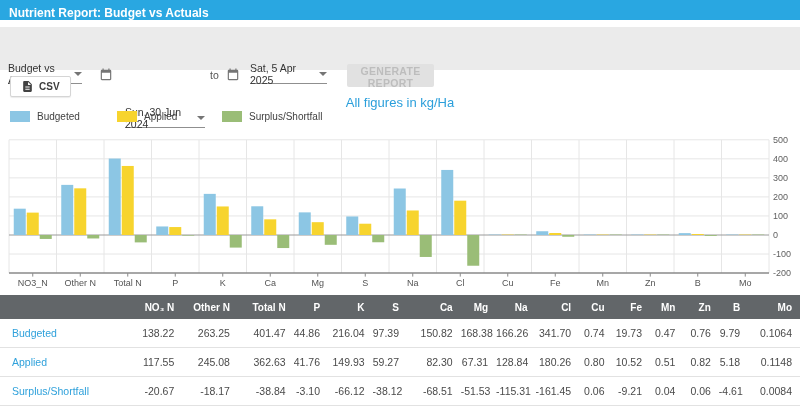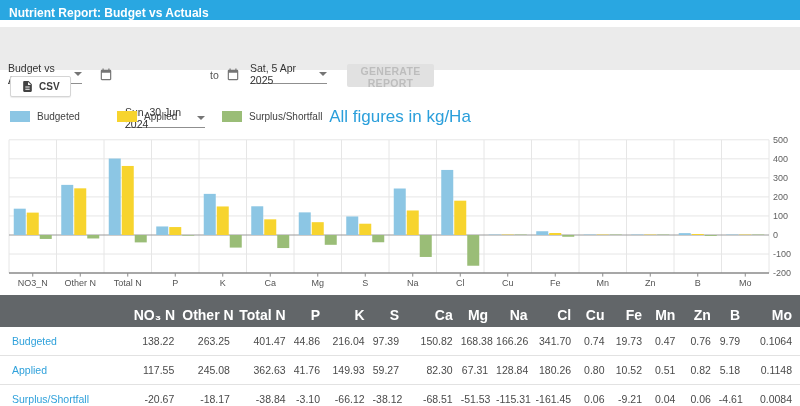--- a/index.html
+++ b/index.html
@@ -40,35 +40,35 @@
   .csv{
     position:absolute;left:10px;top:76px;height:21px;
     display:inline-flex;align-items:center;gap:5px;padding:0 10px;
     background:#fff;border:1px solid #d5d5d5;border-radius:2px;
     box-shadow:0 1px 1px rgba(0,0,0,.08);
     font-size:10px;font-weight:bold;color:#3d3d3d;cursor:pointer;
     font-family:"Liberation Sans", sans-serif;
   }
   .note{
     position:absolute;top:95px;left:0;width:800px;text-align:center;
-    font-size:17px;color:#2b9fdb;margin-top:12px;
+    font-size:13px;color:#2b9fdb;
   }
   .legend{position:absolute;top:111px;left:0;width:800px;height:13px;}
   .legend-item{position:absolute;top:0;display:flex;align-items:center;gap:7px;}
   .swatch{display:inline-block;width:20px;height:11px;}
   .legend-label{font-size:10px;color:#424242;}
   #chart{position:absolute;top:135px;left:0;}
   svg text{font-family:"Liberation Sans", sans-serif;}
   table{
     position:absolute;top:295px;left:0;width:800px;
     border-collapse:collapse;table-layout:fixed;
   }
   thead th{
-    background:#626669;color:#fff;font-size:14px;font-weight:bold;
-    height:24px;text-align:right;padding:8px 8px 0 0;overflow:hidden;white-space:nowrap;
+    background:#626669;color:#fff;font-size:10px;font-weight:bold;
+    height:24px;text-align:right;padding:0 8px 0 0;overflow:hidden;white-space:nowrap;
   }
   thead th:first-child{text-align:left;padding-left:12px;}
   tbody td{
     font-size:10.5px;color:#4a4a4a;text-align:right;padding:0 8px 0 0;
     height:28px;border-bottom:1px solid #e2e2e2;background:#fff;
     overflow:hidden;white-space:nowrap;
   }
   tbody td.rowlabel{text-align:left;padding-left:12px;color:#2fa1db;cursor:pointer;}
 </style>
 </head>

